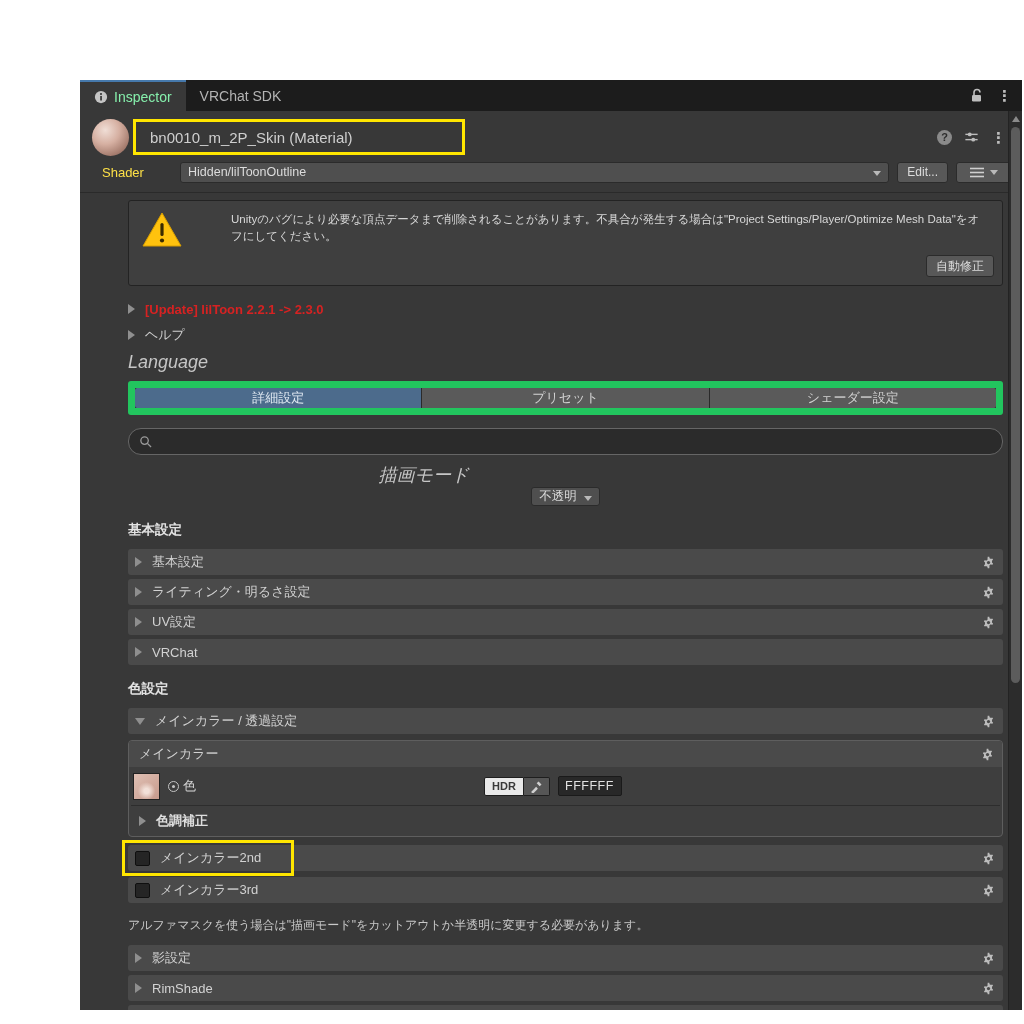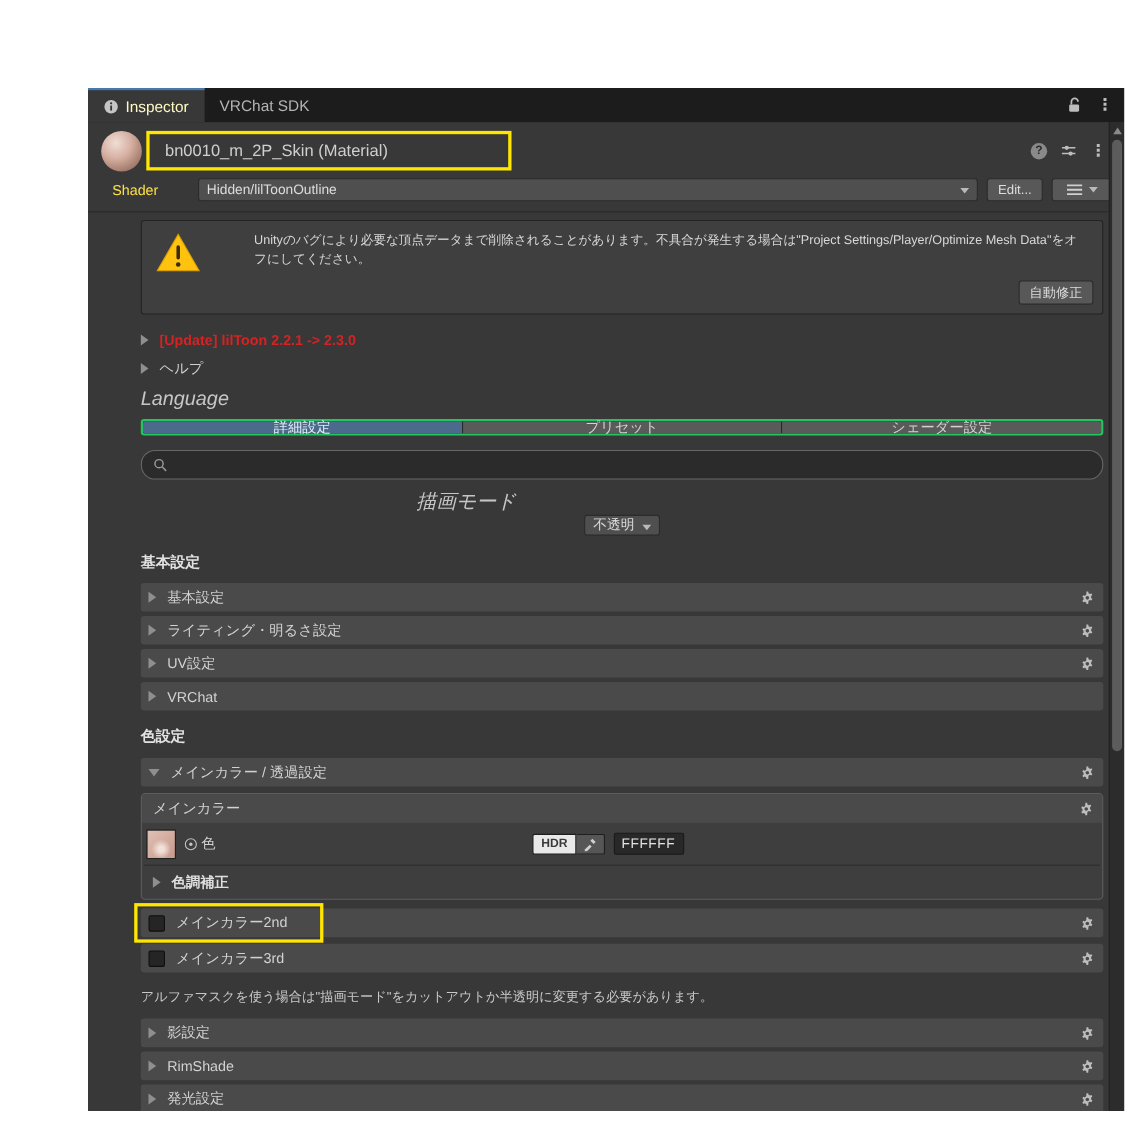--- a/index.html
+++ b/index.html
@@ -1,21 +1,21 @@
 <!DOCTYPE html>
 <html><head>
 <meta charset="utf-8">
 <style>
   html,body{margin:0;padding:0;background:#ffffff;width:1024px;height:1024px;
     font-family:"Liberation Sans","DejaVu Sans",sans-serif;}
   *{box-sizing:border-box;}
   .panel{position:absolute;left:80px;top:80px;width:942px;height:930px;background:#383838;overflow:hidden;}
   
   .tabbar{position:relative;height:31px;background:#1c1c1c;display:flex;align-items:stretch;}
-  .tab{display:flex;align-items:center;gap:6px;padding:0 14px;font-size:14px;color:#fef9c3;}
+  .tab{display:flex;align-items:center;gap:6px;padding:0 14px;font-size:14px;color:#86efac;}
   .tab.active{background:#383838;border-top:2px solid #4679ac;}
   .tab.inactive{color:#b4b4b4;}
   .tabbar-right{margin-left:auto;display:flex;align-items:center;gap:14px;padding-right:10px;}
   .vdots{color:#bdbdbd;font-size:15px;font-weight:bold;line-height:1;}
   
   .ihead{padding:5px 10px 0 12px;}
   .hrow{display:flex;align-items:center;height:42px;}
   .sphere{width:37px;height:37px;border-radius:50%;flex:0 0 auto;
     background:radial-gradient(circle at 36% 30%,#f0ded6 0%,#d6b0a2 40%,#a87f71 72%,#77564c 100%);}
   .namebox{margin-left:4px;width:332px;height:36px;border:3px solid #ffe600;display:flex;align-items:center;padding-left:14px;}
@@ -47,21 +47,21 @@
   .m-help{margin-top:4px;}
   .tri-r{width:0;height:0;border-top:5px solid transparent;border-bottom:5px solid transparent;border-left:7px solid #8f8f8f;}
   .tri-d{width:0;height:0;border-left:5px solid transparent;border-right:5px solid transparent;border-top:7px solid #8f8f8f;}
   .red{color:#d62222;font-weight:bold;font-size:13px;}
   .fold-label{color:#cfcfcf;font-size:13px;}
   .prop-row{display:flex;align-items:center;margin-top:6px;}
   .prop-label{width:374px;font-size:18px;color:#c6c6c6;font-style:italic;}
   .prop-dd{flex:1;}
   .m-mode{margin-top:8px;flex-direction:column;}
   
-  .segtabs{margin-top:8px;display:flex;height:15px;gap:1px;background:#2a2a2a;border:2px solid #22c55e;border-radius:3px;}
+  .segtabs{margin-top:8px;display:flex;height:34px;gap:1px;background:#2a2a2a;border:7px solid #22c55e;border-radius:3px;}
   .seg{flex:1;display:flex;align-items:center;justify-content:center;font-size:13px;color:#d2d2d2;background:#5a5a5a;}
   .seg:first-child{border-radius:2px 0 0 2px;}
   .seg:last-child{border-radius:0 2px 2px 0;}
   .seg.active{background:#4c6b8c;color:#e4ecf4;}
   
   .search{margin-top:13px;height:27px;border:1px solid #666;border-radius:13px;background:#2b2b2b;
     display:flex;align-items:center;padding:0 10px;gap:6px;}
   .search input{flex:1;background:transparent;border:none;outline:none;color:#ddd;font-size:12px;
     font-family:"Liberation Sans",sans-serif;}
   

